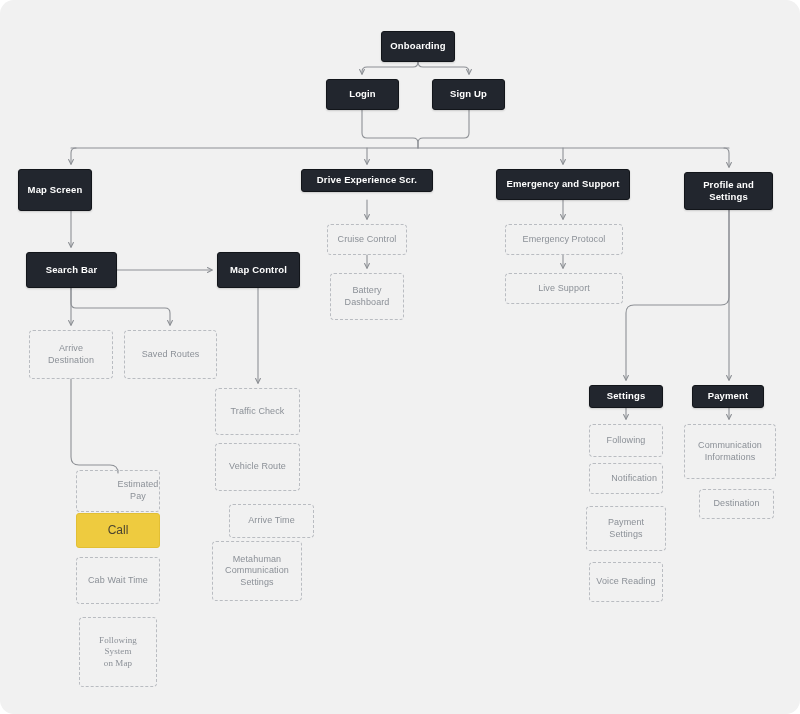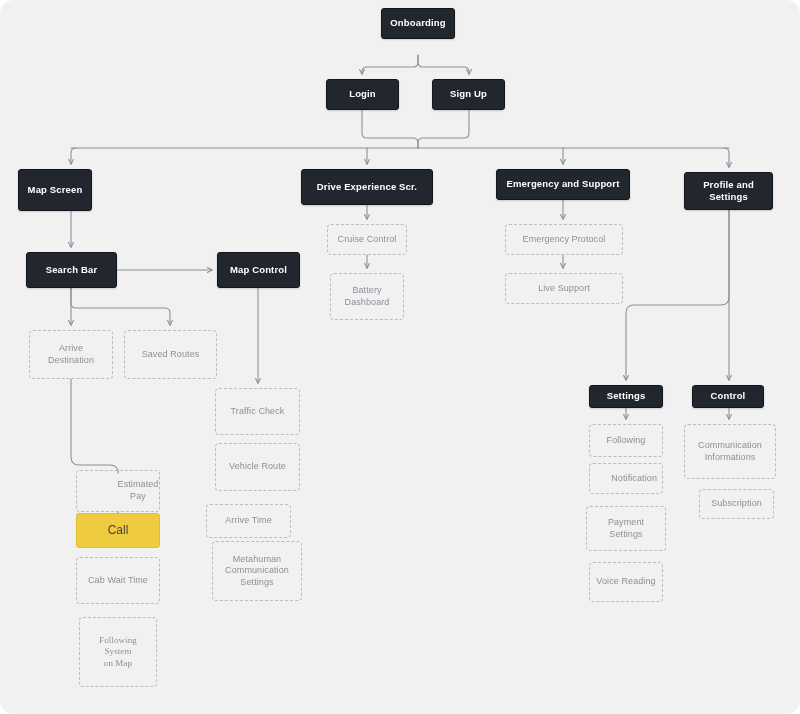--- a/index.html
+++ b/index.html
@@ -125,33 +125,33 @@
 
       <path d="M729,210 L729,380" marker-end="url(#arrow)"></path>
 
       <path d="M626,408 L626,419" marker-end="url(#arrow)"></path>
 
       <path d="M729,408 L729,419" marker-end="url(#arrow)"></path>
     </g>
   </svg>
 
   <div id="node-layer">
-      <div class="node solid" style="left: 381px; top: 8px; width: 74px; height: 31px;">
+      <div class="node solid" style="left: 381px; top: 31px; width: 74px; height: 31px;">
         <span class="label">Onboarding</span>
       </div>
       <div class="node solid" style="left: 326px; top: 79px; width: 73px; height: 31px;">
         <span class="label">Login</span>
       </div>
       <div class="node solid" style="left: 432px; top: 79px; width: 73px; height: 31px;">
         <span class="label">Sign Up</span>
       </div>
       <div class="node solid" style="left: 18px; top: 169px; width: 74px; height: 42px;">
         <span class="label">Map Screen</span>
       </div>
-      <div class="node solid" style="left: 301px; top: 169px; width: 132px; height: 36px;">
+      <div class="node solid" style="left: 301px; top: 169px; width: 132px; height: 23px;">
         <span class="label">Drive Experience Scr.</span>
       </div>
       <div class="node solid" style="left: 496px; top: 169px; width: 134px; height: 31px;">
         <span class="label">Emergency and Support</span>
       </div>
       <div class="node solid" style="left: 684px; top: 172px; width: 89px; height: 38px;">
         <span class="label">Profile and Settings</span>
       </div>
       <div class="node solid" style="left: 26px; top: 252px; width: 91px; height: 36px;">
         <span class="label">Search Bar</span>
@@ -177,21 +177,21 @@
       </div>
       <div class="node dashed" style="left: 124px; top: 330px; width: 93px; height: 49px;">
         <span class="label">Saved Routes</span>
       </div>
       <div class="node dashed" style="left: 215px; top: 388px; width: 85px; height: 47px;">
         <span class="label">Traffic Check</span>
       </div>
       <div class="node dashed" style="left: 215px; top: 443px; width: 85px; height: 48px;">
         <span class="label">Vehicle Route</span>
       </div>
-      <div class="node dashed" style="left: 206px; top: 504px; width: 85px; height: 34px;">
+      <div class="node dashed" style="left: 229px; top: 504px; width: 85px; height: 34px;">
         <span class="label">Arrive Time</span>
       </div>
       <div class="node dashed" style="left: 212px; top: 541px; width: 90px; height: 60px;">
         <span class="label">Metahuman
 Communication
 Settings</span>
       </div>
       <div class="node dashed" style="left: 76px; top: 470px; width: 84px; height: 42px; padding-left: 40px;">
         <span class="label">Estimated Pay</span>
       </div>
@@ -202,36 +202,36 @@
         <span class="label">Cab Wait Time</span>
       </div>
       <div class="node dashed" style="left: 79px; top: 617px; width: 78px; height: 70px; font-family: Liberation Serif, serif;">
         <span class="label">Following System
 on Map</span>
       </div>
       <div class="node solid" style="left: 589px; top: 385px; width: 74px; height: 23px;">
         <span class="label">Settings</span>
       </div>
       <div class="node solid" style="left: 692px; top: 385px; width: 72px; height: 23px;">
-        <span class="label">Control</span>
+        <span class="label">Payment</span>
       </div>
       <div class="node dashed" style="left: 589px; top: 424px; width: 74px; height: 33px;">
         <span class="label">Following</span>
       </div>
       <div class="node dashed" style="left: 589px; top: 463px; width: 74px; height: 31px; justify-content: flex-end;">
         <span class="label">Notification</span>
       </div>
       <div class="node dashed" style="left: 586px; top: 506px; width: 80px; height: 45px;">
         <span class="label">Payment Settings</span>
       </div>
       <div class="node dashed" style="left: 589px; top: 562px; width: 74px; height: 40px;">
         <span class="label">Voice Reading</span>
       </div>
       <div class="node dashed" style="left: 684px; top: 424px; width: 92px; height: 55px;">
         <span class="label">Communication
 Informations</span>
       </div>
       <div class="node dashed" style="left: 699px; top: 489px; width: 75px; height: 30px;">
-        <span class="label">Subscription</span>
+        <span class="label">Destination</span>
       </div>
     </div>
 
 </div>
 
 </body></html>

